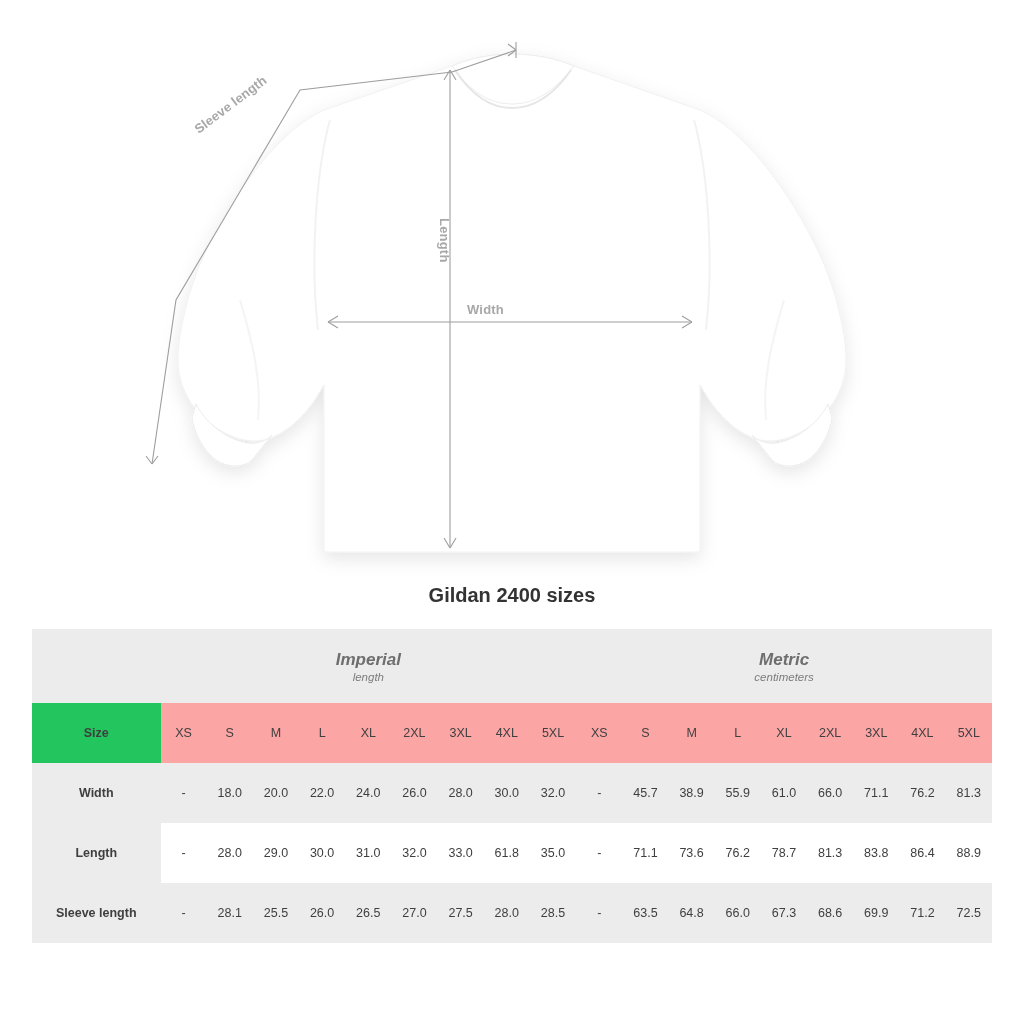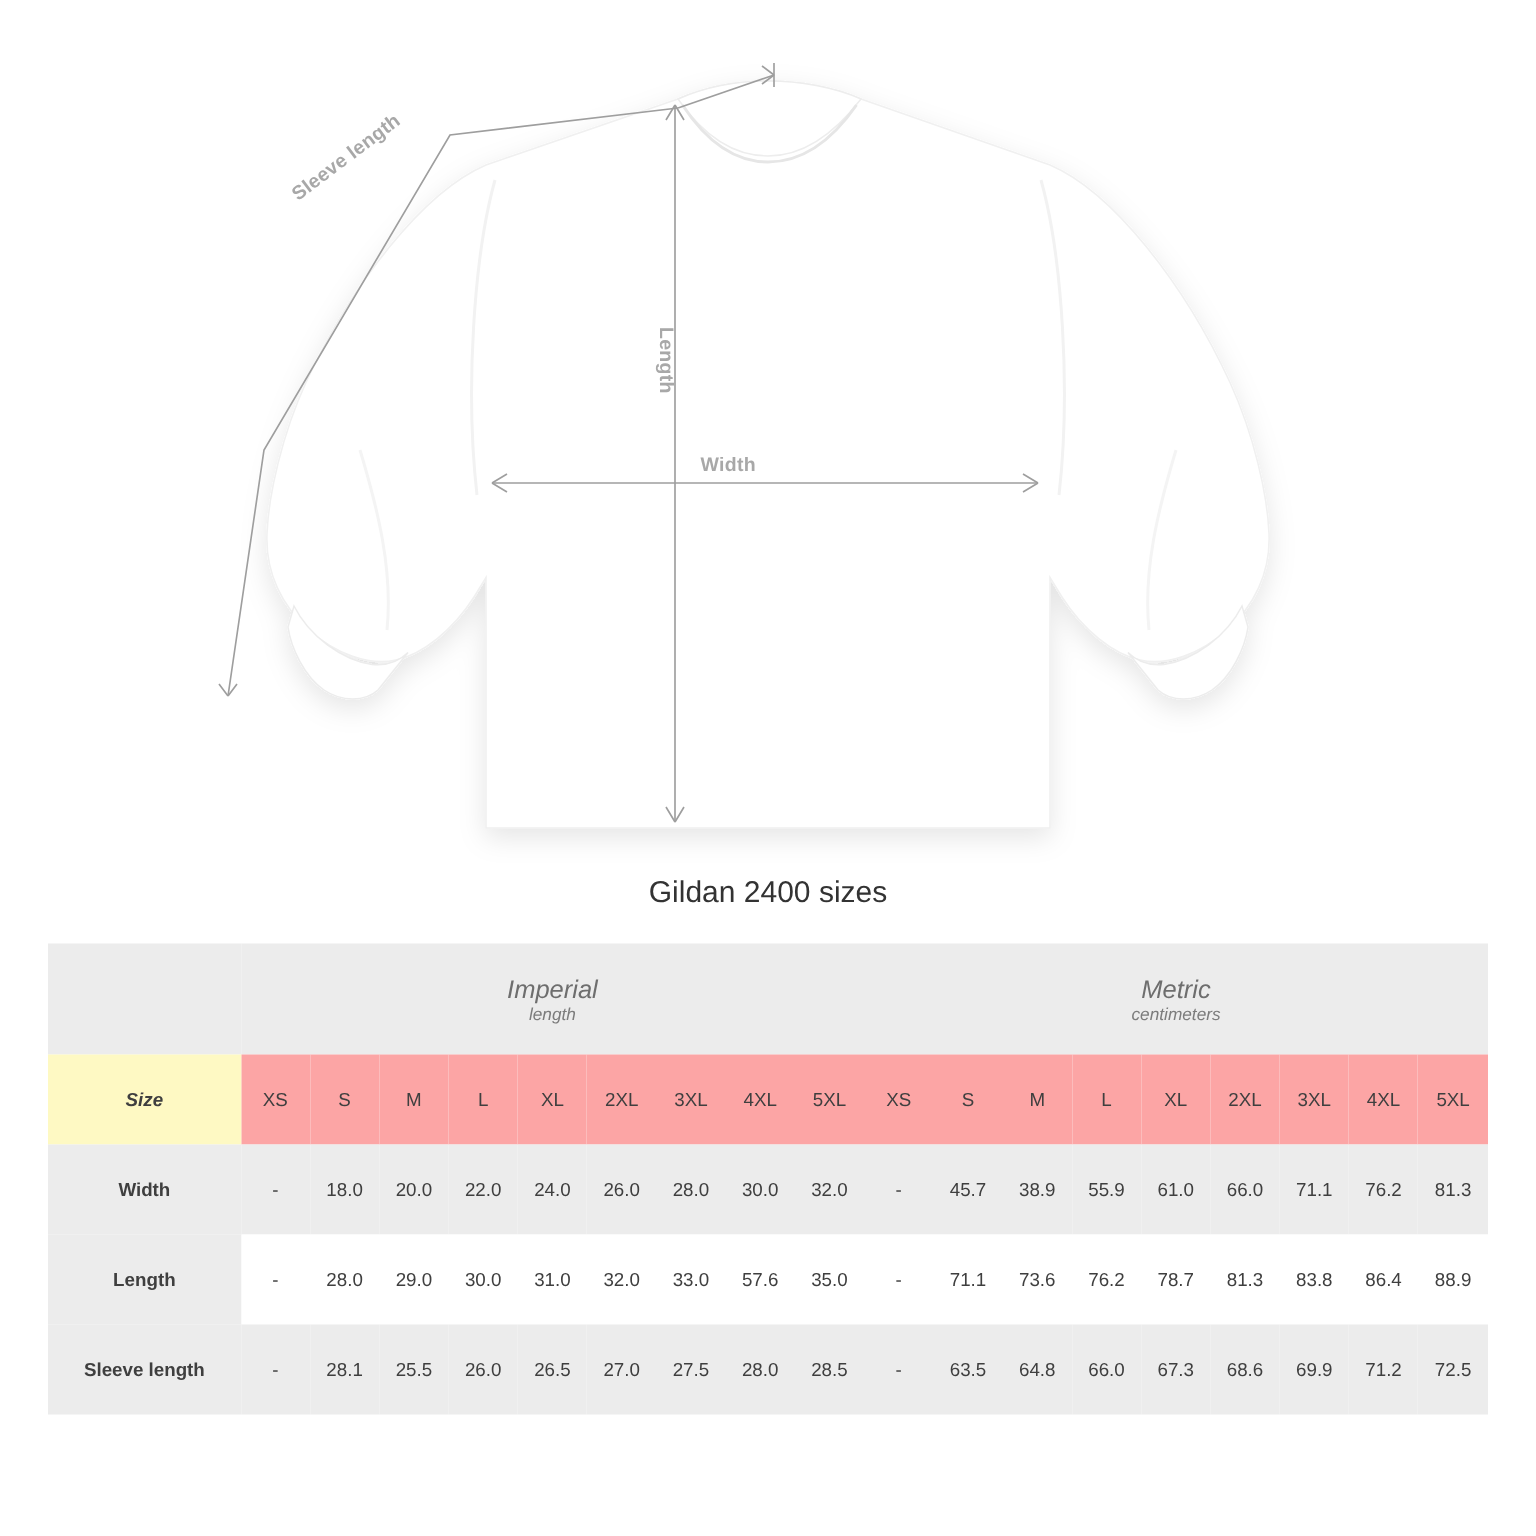--- a/index.html
+++ b/index.html
@@ -56,21 +56,21 @@
     top: 302px;
   }
 
   
   .title-block {
     text-align: center;
     margin-top: 4px;
   }
   .chart-title {
     font-size: 20px;
-    font-weight: normal;
+    font-weight: bold;
     color: #333333;
     margin: 0 0 10px 0;
   }
   .chart-note {
     font-size: 12.5px;
     font-style: italic;
     color: #555555;
     margin: 0;
   }
 
@@ -90,41 +90,40 @@
     color: #3f3f3f;
   }
   .unit-row td {
     background: #ececec;
     height: 72px;
     vertical-align: middle;
   }
   .unit-name {
     font-size: 17px;
     font-style: italic;
-    font-weight: normal;
+    font-weight: bold;
     color: #6e6e6e;
     display: block;
     line-height: 1.25;
   }
   .unit-sub {
     font-size: 11.5px;
     font-style: italic;
     color: #7c7c7c;
     display: block;
   }
   .head-row td {
     background: #fca5a5;
     height: 58px;
     font-weight: normal;
     color: #3a3a3a;
     font-size: 13px;
   }
   .head-row td.rowlabel {
-    background: #fef9c3;
-    font-style: italic;
+    background: #22c55e;
   }
   .data-row td {
     height: 58px;
     background: #ffffff;
   }
   .data-row.alt td {
     background: #ececec;
   }
   td.rowlabel {
     font-weight: bold;
@@ -287,21 +286,21 @@
 
         <tr class="data-row">
           <td class="rowlabel">Length</td>
           <td>-</td>
           <td>28.0</td>
           <td>29.0</td>
           <td>30.0</td>
           <td>31.0</td>
           <td>32.0</td>
           <td>33.0</td>
-          <td>57.6</td>
+          <td>61.8</td>
           <td>35.0</td>
           <td>-</td>
           <td>71.1</td>
           <td>73.6</td>
           <td>76.2</td>
           <td>78.7</td>
           <td>81.3</td>
           <td>83.8</td>
           <td>86.4</td>
           <td>88.9</td>

